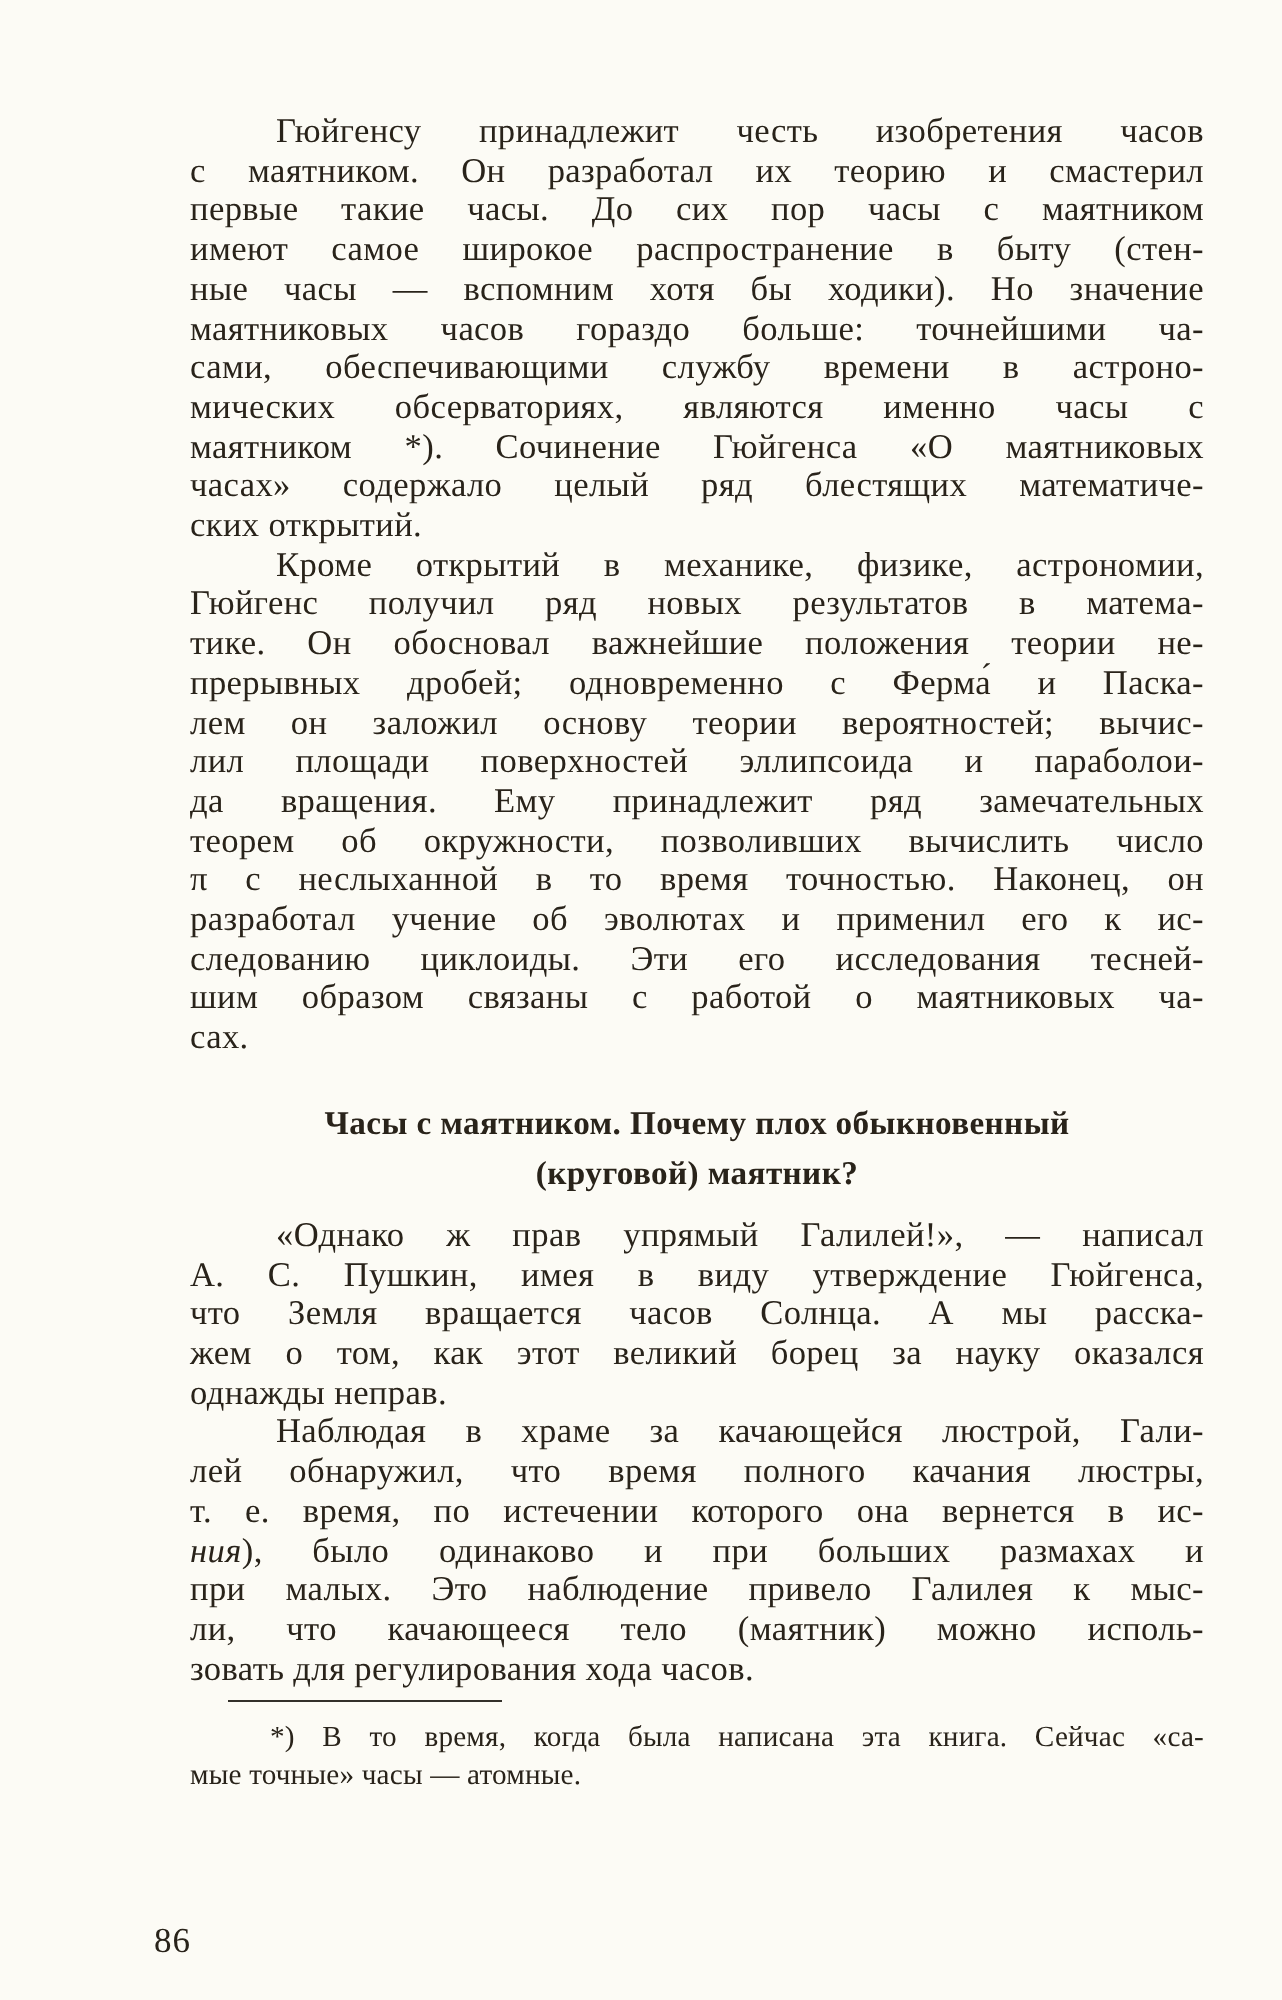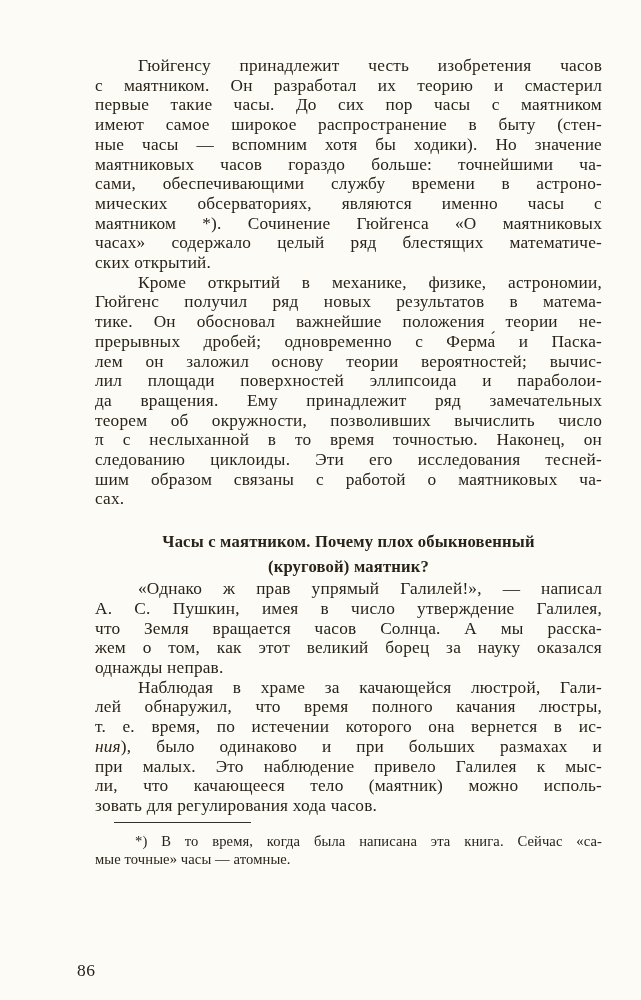--- a/index.html
+++ b/index.html
@@ -28,21 +28,21 @@
     line-height: 19.7px;
     letter-spacing: 0.2px;
     text-align: justify;
     text-align-last: justify;
     white-space: nowrap;
   }
   .line.indent { text-indent: 43px; }
   .line.last { text-align-last: left; white-space: normal; }
   .heading {
     margin-top: 20px;
-    margin-bottom: 0;
+    margin-bottom: 9px;
   }
   .heading .line {
     font-weight: bold;
     font-size: 16.6px;
     line-height: 25px;
     text-align: center;
     text-align-last: center;
     letter-spacing: 0.2px;
   }
   .fnrule {
@@ -96,31 +96,32 @@
       <div class="paragraph">
         <div class="line indent"><span>Кроме открытий в механике, физике, астрономии,</span></div>
         <div class="line"><span>Гюйгенс получил ряд новых результатов в матема-</span></div>
         <div class="line"><span>тике. Он обосновал важнейшие положения теории не-</span></div>
         <div class="line"><span>прерывных дробей; одновременно с Ферма́ и Паска-</span></div>
         <div class="line"><span>лем он заложил основу теории вероятностей; вычис-</span></div>
         <div class="line"><span>лил площади поверхностей эллипсоида и параболои-</span></div>
         <div class="line"><span>да вращения. Ему принадлежит ряд замечательных</span></div>
         <div class="line"><span>теорем об окружности, позволивших вычислить число</span></div>
         <div class="line"><span>π с неслыханной в то время точностью. Наконец, он</span></div>
+        <div class="line"><span>разработал учение об эволютах и применил его к ис-</span></div>
         <div class="line"><span>следованию циклоиды. Эти его исследования тесней-</span></div>
         <div class="line"><span>шим образом связаны с работой о маятниковых ча-</span></div>
         <div class="line last"><span>сах.</span></div>
       </div>
       <div class="heading">
         <div class="line"><span>Часы с маятником. Почему плох обыкновенный</span></div>
         <div class="line"><span>(круговой) маятник?</span></div>
       </div>
       <div class="paragraph">
         <div class="line indent"><span>«Однако ж прав упрямый Галилей!», — написал</span></div>
-        <div class="line"><span>А. С. Пушкин, имея в число утверждение Галилея,</span></div>
+        <div class="line"><span>А. С. Пушкин, имея в виду утверждение Гюйгенса,</span></div>
         <div class="line"><span>что Земля вращается часов Солнца. А мы расска-</span></div>
         <div class="line"><span>жем о том, как этот великий борец за науку оказался</span></div>
         <div class="line last"><span>однажды неправ.</span></div>
       </div>
       <div class="paragraph">
         <div class="line indent"><span>Наблюдая в храме за качающейся люстрой, Гали-</span></div>
         <div class="line"><span>лей обнаружил, что время полного качания люстры,</span></div>
         <div class="line"><span>т. е. время, по истечении которого она вернется в ис-</span></div>
         <div class="line"><i>ния</i><span>), было одинаково и при больших размахах и</span></div>
         <div class="line"><span>при малых. Это наблюдение привело Галилея к мыс-</span></div>

